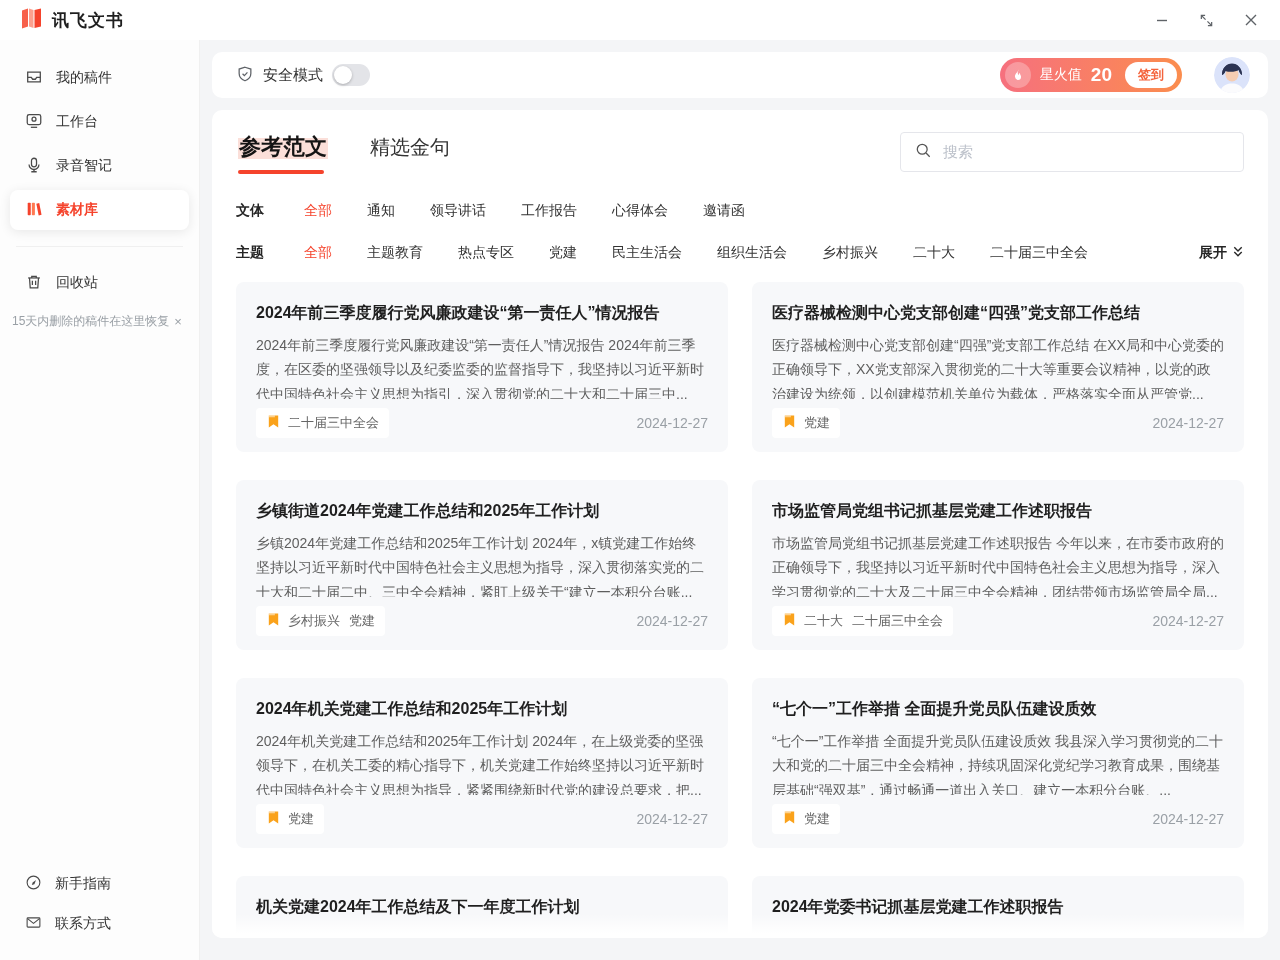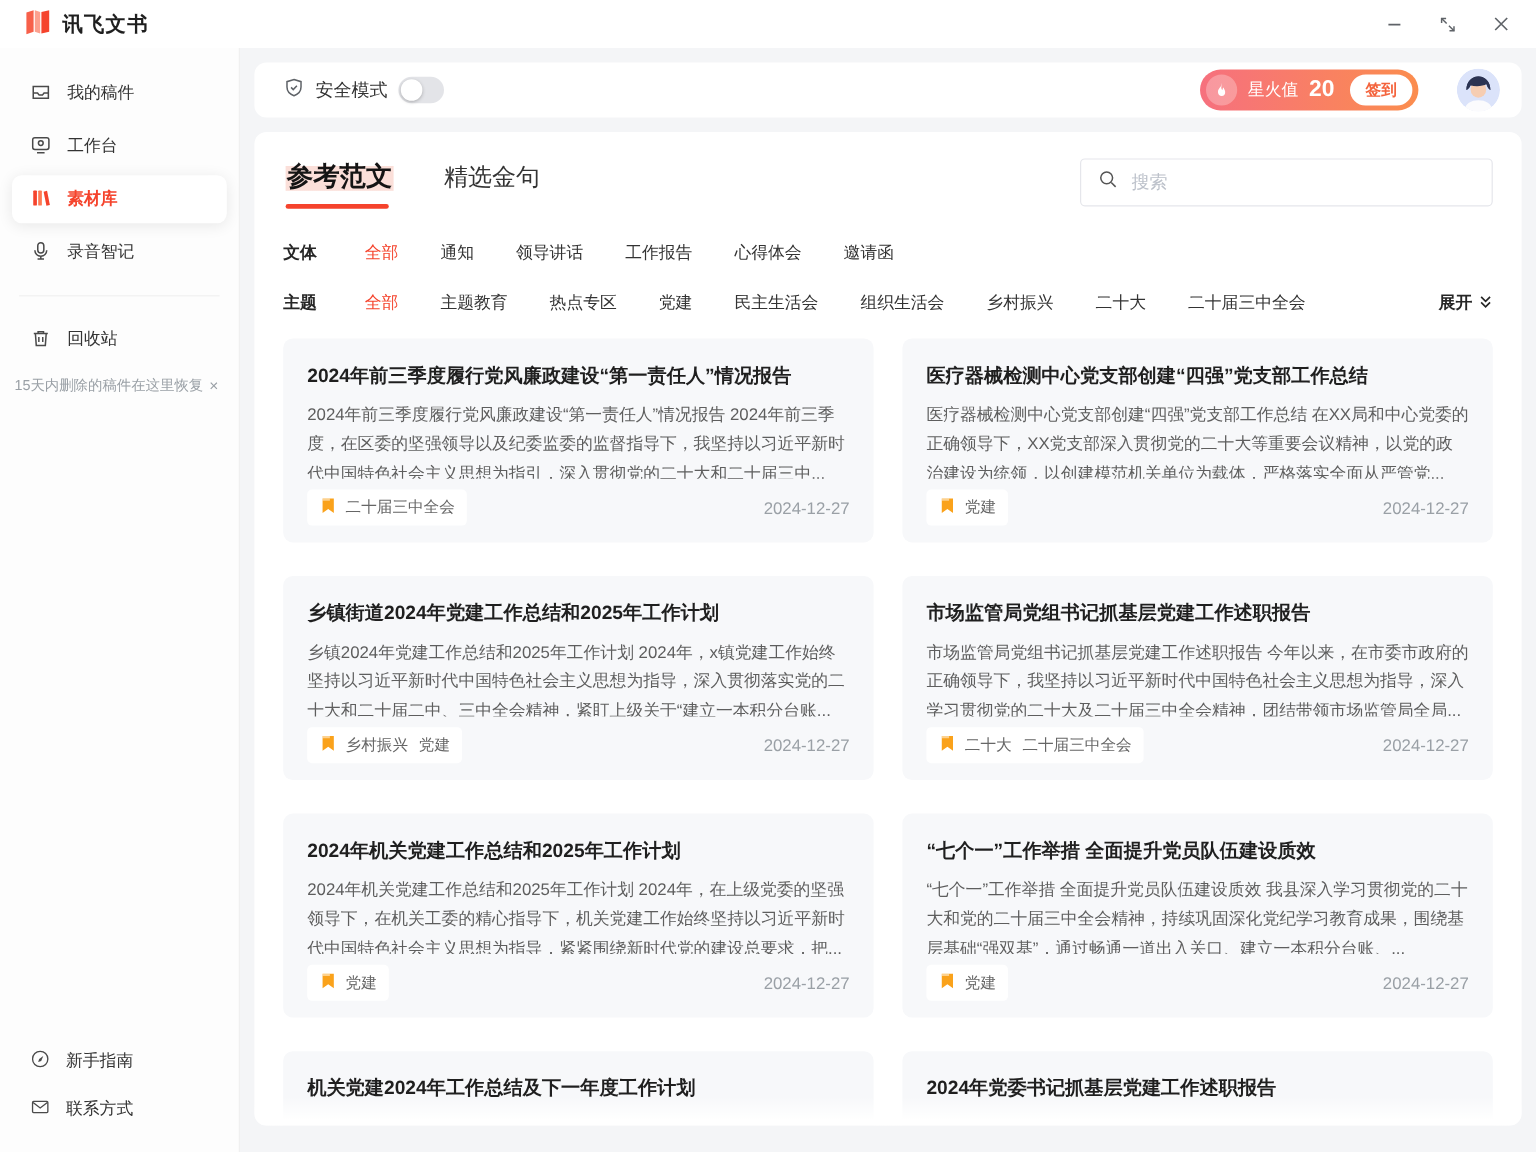--- a/index.html
+++ b/index.html
@@ -50,21 +50,21 @@
   .spark-val { font-size:19px; font-weight:bold; margin:0 4px 0 0; }
   .signin { background:#fff; color:#f4633c; border-radius:13px; padding:4px 13px;
     font-size:13px; font-weight:bold; cursor:pointer; }
   .avatar { width:36px; height:36px; border-radius:50%; overflow:hidden; cursor:pointer; flex:none; }
 
   .panel { flex:1; background:#fff; border-radius:10px; margin:12px 12px 22px 12px;
     margin-left:0; margin-right:0; padding:22px 24px 0 24px; position:relative; overflow:hidden; }
   .panel::after { content:""; position:absolute; left:0; right:0; bottom:0; height:24px;
     background:linear-gradient(rgba(255,255,255,0),#fff 80%); pointer-events:none; }
 
-  .panel-head { display:flex; justify-content:space-between; align-items:flex-start; }
+  .panel-head { display:flex; justify-content:space-between; align-items:flex-start;font-family:Liberation Serif, serif; }
   .tabs { display:flex; align-items:baseline; gap:42px; padding-left:2px; }
   .tab { font-size:20px; color:#333; cursor:pointer; position:relative; }
   .tab.active { font-size:22px; font-weight:bold; color:#141414; }
   .tab.active .tab-text { background:linear-gradient(transparent 18%, #fbdfd9 18%); padding:0 1px; }
   .tab.active::after { content:""; position:absolute; left:0; right:4px; bottom:-12px;
     height:4px; border-radius:2px; background:#f5432c; }
   .search { width:344px; height:40px; border:1px solid #e5e6eb; border-radius:4px;
     display:flex; align-items:center; gap:11px; padding:0 14px; background:#fff; }
   .search input { border:none; outline:none; font-size:15px; width:100%; color:#333; background:transparent;
     font-family:inherit; }
@@ -144,40 +144,40 @@
       <span>
         <svg width="18" height="18" viewBox="0 0 20 20" fill="none" stroke="#4a4a4a" stroke-width="1.4">
           <rect x="2.5" y="3" width="15" height="11" rx="2"></rect>
             <circle cx="10" cy="8" r="2.2"></circle>
             <path d="M6.5 17h7"></path>
         </svg>
       </span>
       <span>工作台</span>
     </div>
 
+    <div class="nav-item">
+      <span>
+        <svg width="18" height="18" viewBox="0 0 20 20" fill="none" stroke="#4a4a4a" stroke-width="1.4">
+          <rect x="7.2" y="2.5" width="5.6" height="9.5" rx="2.8"></rect>
+          <path d="M4.5 9.5a5.5 5.5 0 0 0 11 0"></path>
+            <path d="M10 15v2.5M7 17.5h6"></path>
+        </svg>
+      </span>
+      <span>录音智记</span>
+    </div>
+
     <div class="nav-item active">
       <span>
         <svg width="18" height="18" viewBox="0 0 20 20">
           <rect x="3" y="3" width="3.4" height="14" rx="0.8" fill="#f5432c"></rect>
           <rect x="7.6" y="3" width="3.4" height="14" rx="0.8" fill="#ff7a52"></rect>
           <path d="M12.6 4.2 L15.8 3.4 L18.4 16.4 L15.2 17.2 Z" fill="#f5432c"></path>
         </svg>
       </span>
       <span>素材库</span>
-    </div>
-
-    <div class="nav-item">
-      <span>
-        <svg width="18" height="18" viewBox="0 0 20 20" fill="none" stroke="#4a4a4a" stroke-width="1.4">
-          <rect x="7.2" y="2.5" width="5.6" height="9.5" rx="2.8"></rect>
-          <path d="M4.5 9.5a5.5 5.5 0 0 0 11 0"></path>
-            <path d="M10 15v2.5M7 17.5h6"></path>
-        </svg>
-      </span>
-      <span>录音智记</span>
     </div>
 
     <div class="side-divider"></div>
 
     <div class="nav-item">
       <span>
         <svg width="18" height="18" viewBox="0 0 20 20" fill="none" stroke="#4a4a4a" stroke-width="1.4">
           <path d="M3.5 5.5h13"></path>
             <path d="M7.5 5.5V3.8h5v1.7"></path>
           <path d="M5 5.5l.8 11h8.4l.8-11"></path>

